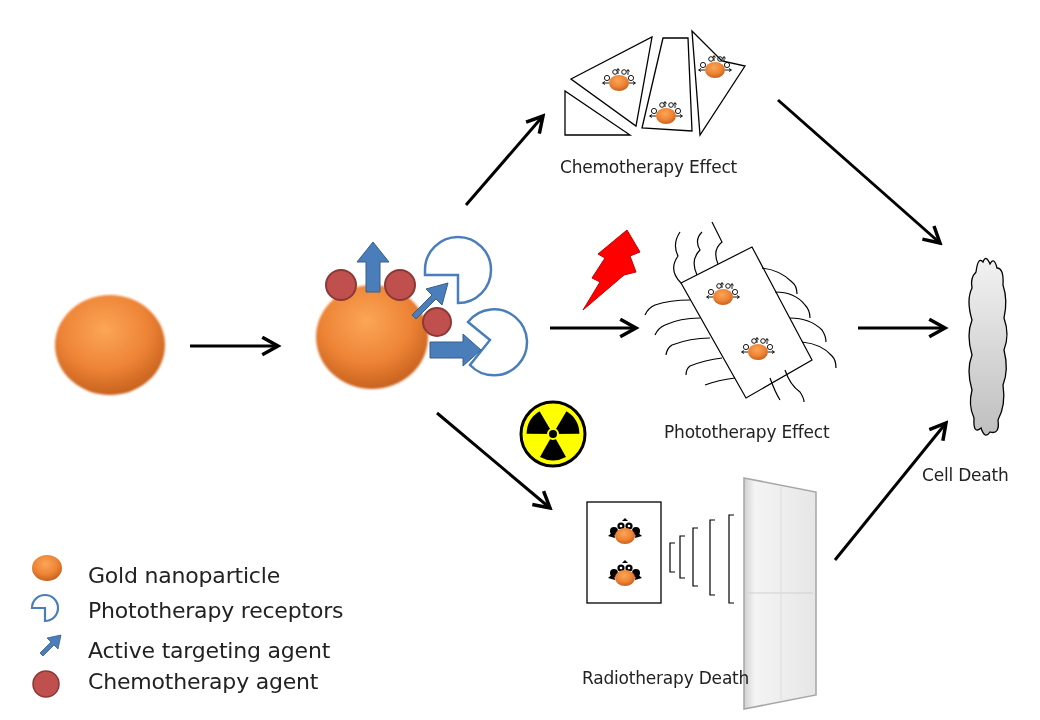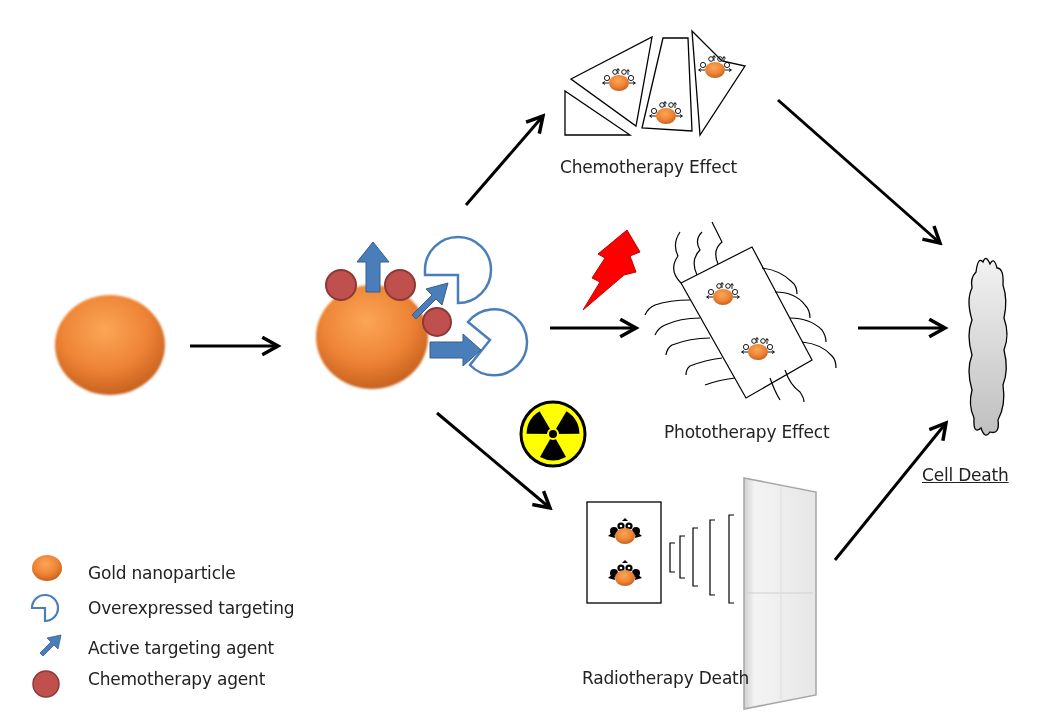--- a/index.html
+++ b/index.html
@@ -1,20 +1,20 @@
 <!DOCTYPE html>
 <html><head>
 <meta charset="utf-8">
 <style>
   html, body { margin: 0; padding: 0; background: #ffffff; }
   body { width: 1040px; height: 720px; position: relative; overflow: hidden;
          font-family: "DejaVu Sans", sans-serif; color: #1a1a1a; }
   svg.diagram { position: absolute; left: 0; top: 0; }
   .lbl { position: absolute; font-size: 17px; white-space: nowrap; color: #222; letter-spacing: -0.2px; }
-  .legend-text { position: absolute; font-size: 17px; white-space: nowrap; color: #222; letter-spacing: -0.2px; }
+  .legend-text { position: absolute; font-size: 22px; white-space: nowrap; color: #222; letter-spacing: -0.2px; }
 </style>
 </head>
 <body>
 
 <svg class="diagram" width="1040" height="720" viewBox="0 0 1040 720">
   <defs>
     <radialGradient id="goldGrad" cx="45%" cy="35%" r="65%">
       <stop offset="0%" stop-color="#FBA656"></stop>
       <stop offset="60%" stop-color="#EE8436"></stop>
       <stop offset="100%" stop-color="#C8621E"></stop>
@@ -156,18 +156,18 @@
 
   <ellipse cx="47" cy="568" rx="15" ry="13" fill="url(#goldGrad)"></ellipse>
   <path d="M32,608 A13,13 0 1 1 45,621 L45,608 Z" fill="#fff" stroke="#4A7EBB" stroke-width="2.2"></path>
   <path d="M40,653 L51,642 L47,638 L61,635 L58,649 L54,645 L43,656 Z" fill="#4A7EBB" stroke="#375D8A" stroke-width="0.8"></path>
   <circle cx="46" cy="684" r="13" fill="#C0504D" stroke="#8C3836" stroke-width="1.5"></circle>
 </svg>
 
 <div class="lbl" style="left:560px; top:157px;">Chemotherapy Effect</div>
 <div class="lbl" style="left:620px; top:422px;margin-left:44px;">Phototherapy Effect</div>
 <div class="lbl" style="left:582px; top:668px;">Radiotherapy Death</div>
-<div class="lbl" style="left:922px; top:465px;text-decoration:underline;">Cell Death</div>
+<div class="lbl" style="left:922px; top:465px;">Cell Death</div>
 
 <div class="legend-text" style="left:88px; top:563px;">Gold nanoparticle</div>
-<div class="legend-text" style="left:88px; top:598px;">Overexpressed targeting</div>
+<div class="legend-text" style="left:88px; top:598px;">Phototherapy receptors</div>
 <div class="legend-text" style="left:88px; top:638px;">Active targeting agent</div>
 <div class="legend-text" style="left:88px; top:669px;">Chemotherapy agent</div>
 
 </body></html>

